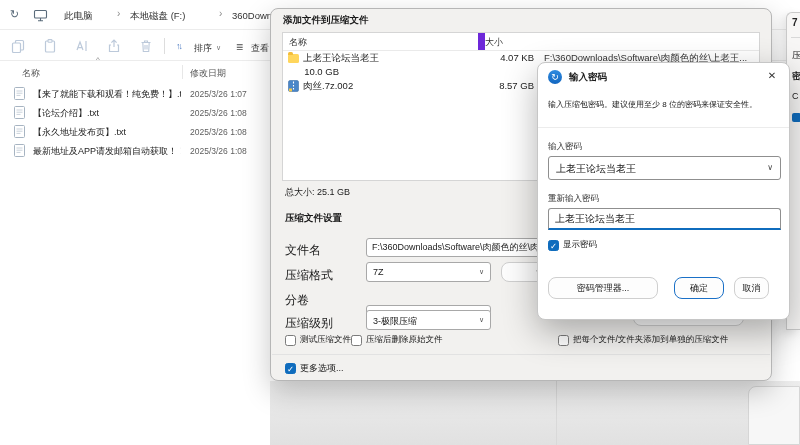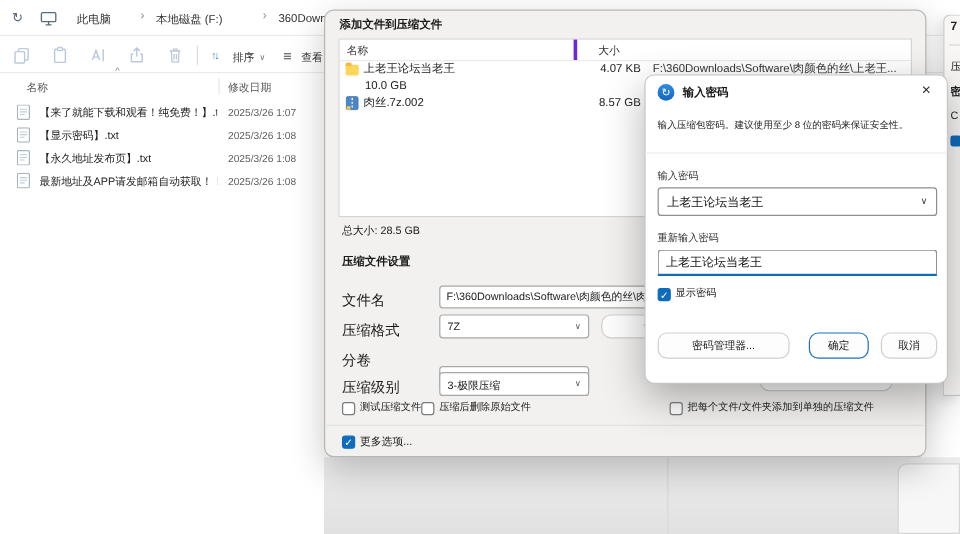--- a/index.html
+++ b/index.html
@@ -42,21 +42,21 @@
   .rp-div { position:absolute; left:4px; top:24px; width:20px; height:1px; background:#d8d8d8; }
   .rp-blue { position:absolute; left:5px; top:100px; width:9px; height:9px; background:#0f6cbd; border-radius:2px; }
 
   
   .dlg { left:270px; top:8px; width:502px; height:373px; background:#f2f1ef;
     border:1px solid #b6b6b6; border-radius:8px; box-shadow:0 10px 28px rgba(0,0,0,.22); z-index:10; }
   .dlg-title { left:12px; top:5px; font-size:9.5px; font-weight:bold; color:#1a1a1a; }
   .ftable { left:11px; top:23px; width:478px; height:149px; background:#fff; border:1px solid #d5d5d5; }
   .ft-hdr { display:flex; height:18px; line-height:18px; border-bottom:1px solid #eaeaea; font-size:9px; color:#333; }
   .ft-hdr .c-name { width:195px; padding-left:6px; }
-  .ft-hdr .c-size { width:60px; text-align:center; padding-right:4px; border-left:3px solid #6d28d9;font-family:Liberation Serif, serif; }
+  .ft-hdr .c-size { width:60px; text-align:left; padding-right:4px; border-left:7px solid #6d28d9;font-family:Liberation Serif, serif; }
   .ft-hdr .c-path { flex:1; padding-left:6px; border-left:1px solid #ececec; }
   .ft-row { display:flex; height:14px; line-height:14px; font-size:9.5px; color:#222; }
   .ft-row .c-name { width:195px; padding-left:5px; display:flex; align-items:center; gap:4px; white-space:nowrap; overflow:hidden; }
   .ft-row .c-size { width:60px; text-align:right; padding-right:4px; white-space:nowrap; }
   .ft-row .c-path { flex:1; padding-left:6px; white-space:nowrap; overflow:hidden; color:#333; }
   .folder-ic { width:11px; height:9px; background:#ffd65c; border-radius:1.5px; position:relative; flex:0 0 auto; }
   .folder-ic::before { content:""; position:absolute; left:0; top:-2px; width:5px; height:3px; background:#f3bd3a; border-radius:1.5px 1.5px 0 0; }
   .dlg-plain { font-size:9px; color:#1a1a1a; white-space:nowrap; }
   .sec-title { left:14px; top:203px; font-size:9.5px; font-weight:bold; color:#1a1a1a; }
   .form-label { left:14px; font-size:12px; color:#1a1a1a; white-space:nowrap; }
@@ -150,21 +150,21 @@
         <path d="M2.5 4 h6 M2.5 6.2 h6 M2.5 8.4 h4" stroke="#c3ccd6" stroke-width="0.9"></path>
       </svg>
     <span class="f-name">【来了就能下载和观看！纯免费！】.txt</span>
     <span class="f-date">2025/3/26 1:07</span>
   </div>
   <div class="abs f-row" style="top:103px">
     <svg class="txt-ic" width="11" height="13" viewBox="0 0 11 13">
         <rect x="0.5" y="0.5" width="10" height="12" rx="1" fill="#fff" stroke="#a7b4c2"></rect>
         <path d="M2.5 4 h6 M2.5 6.2 h6 M2.5 8.4 h4" stroke="#c3ccd6" stroke-width="0.9"></path>
       </svg>
-    <span class="f-name">【显示密码】.txt</span>
+    <span class="f-name">【论坛介绍】.txt</span>
     <span class="f-date">2025/3/26 1:08</span>
   </div>
   <div class="abs f-row" style="top:122px">
     <svg class="txt-ic" width="11" height="13" viewBox="0 0 11 13">
         <rect x="0.5" y="0.5" width="10" height="12" rx="1" fill="#fff" stroke="#a7b4c2"></rect>
         <path d="M2.5 4 h6 M2.5 6.2 h6 M2.5 8.4 h4" stroke="#c3ccd6" stroke-width="0.9"></path>
       </svg>
     <span class="f-name">【永久地址发布页】.txt</span>
     <span class="f-date">2025/3/26 1:08</span>
   </div>
@@ -217,21 +217,21 @@
               <path d="M5.5 1.5 v2 M5.5 5 v1.5 M5.5 8 v1.5" stroke="#fff" stroke-width="1.1"></path>
               <rect x="1" y="8.5" width="3" height="3" fill="#f5c84c"></rect>
             </svg>
             <span>肉丝.7z.002</span>
           </span>
         <span class="c-size">8.57 GB</span>
         <span class="c-path"></span>
       </div>
     </div>
 
-    <span class="abs dlg-plain" style="left:14px;top:177px">总大小: 28.5 GB</span>
+    <span class="abs dlg-plain" style="left:14px;top:177px">总大小: 25.1 GB</span>
     <span class="abs sec-title">压缩文件设置</span>
 
     <span class="abs form-label" style="top:233px">文件名</span>
     <div class="abs fn-input">F:\360Downloads\Software\肉颜色的丝\肉颜</div>
 
     <span class="abs form-label" style="top:258px">压缩格式</span>
     <div class="abs dd" style="left:95px;top:253px">
       <span class="dd-val">7Z</span>
       <span class="dd-chev">∨</span>
     </div>
@@ -289,16 +289,16 @@
     <span class="abs pwd-label" style="top:130px">重新输入密码</span>
     <input class="abs pwd-input" type="text" value="上老王论坛当老王" style="">
 
     <div class="abs cb-item" style="left:10px;top:176px">
       <span class="cb checked">✓</span>
       <span>显示密码</span>
     </div>
 
     <div class="abs btn pwd-btn" style="left:10px;width:110px">密码管理器...</div>
     <div class="abs btn pwd-btn" style="left:136px;width:50px;border:1.5px solid #1a70c7">确定</div>
-    <div class="abs btn pwd-btn" style="left:196px;width:47px">取消</div>
+    <div class="abs btn pwd-btn" style="left:196px;width:35px">取消</div>
   </div>
 
 </div>
 
 </body></html>

